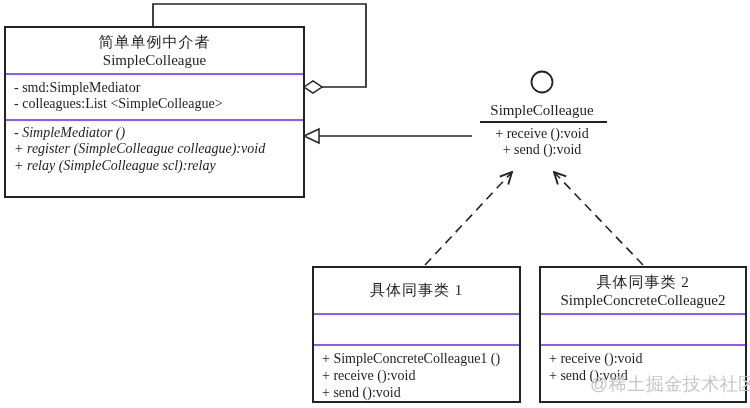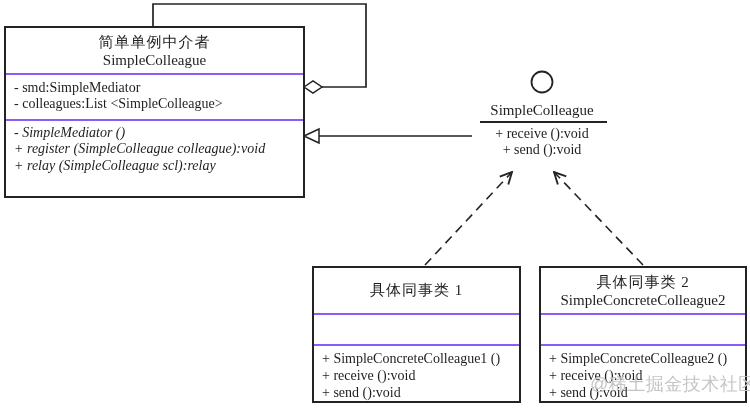--- a/index.html
+++ b/index.html
@@ -146,21 +146,20 @@
     </div>
   </div>
 
   <div class="uml-class concrete concrete2">
     <div class="compartment comp-title">
       <div class="title-cn">具体同事类 2</div>
       <div class="title-en">SimpleConcreteColleague2</div>
     </div>
     <div class="compartment comp-attrs"></div>
     <div class="compartment comp-methods">
-      <div class="member">+ SimpleConcreteColleague2 ()</div>
       <div class="member">+ receive ():void</div>
       <div class="member">+ send ():void</div>
     </div>
   </div>
 
   <div class="watermark">@稀土掘金技术社区</div>
 
 </div>
 
 </body></html>

